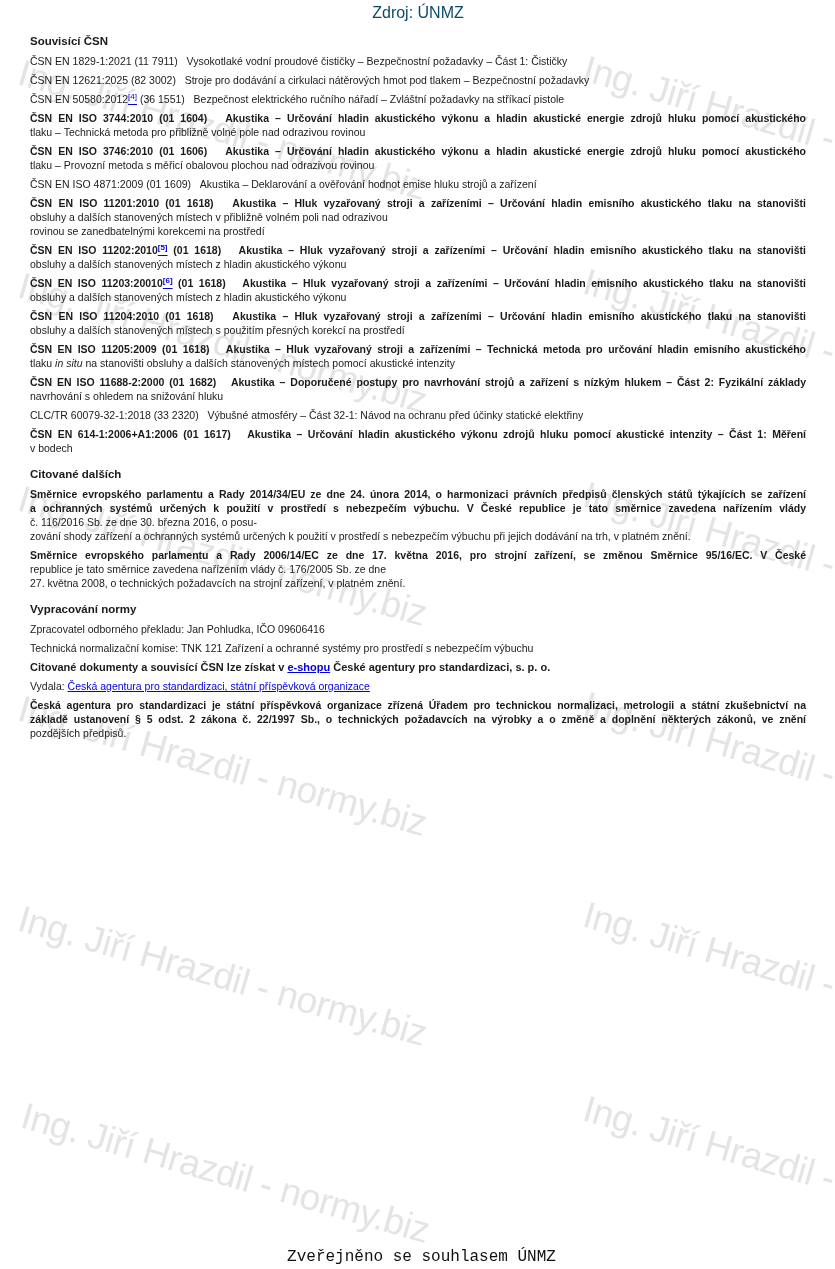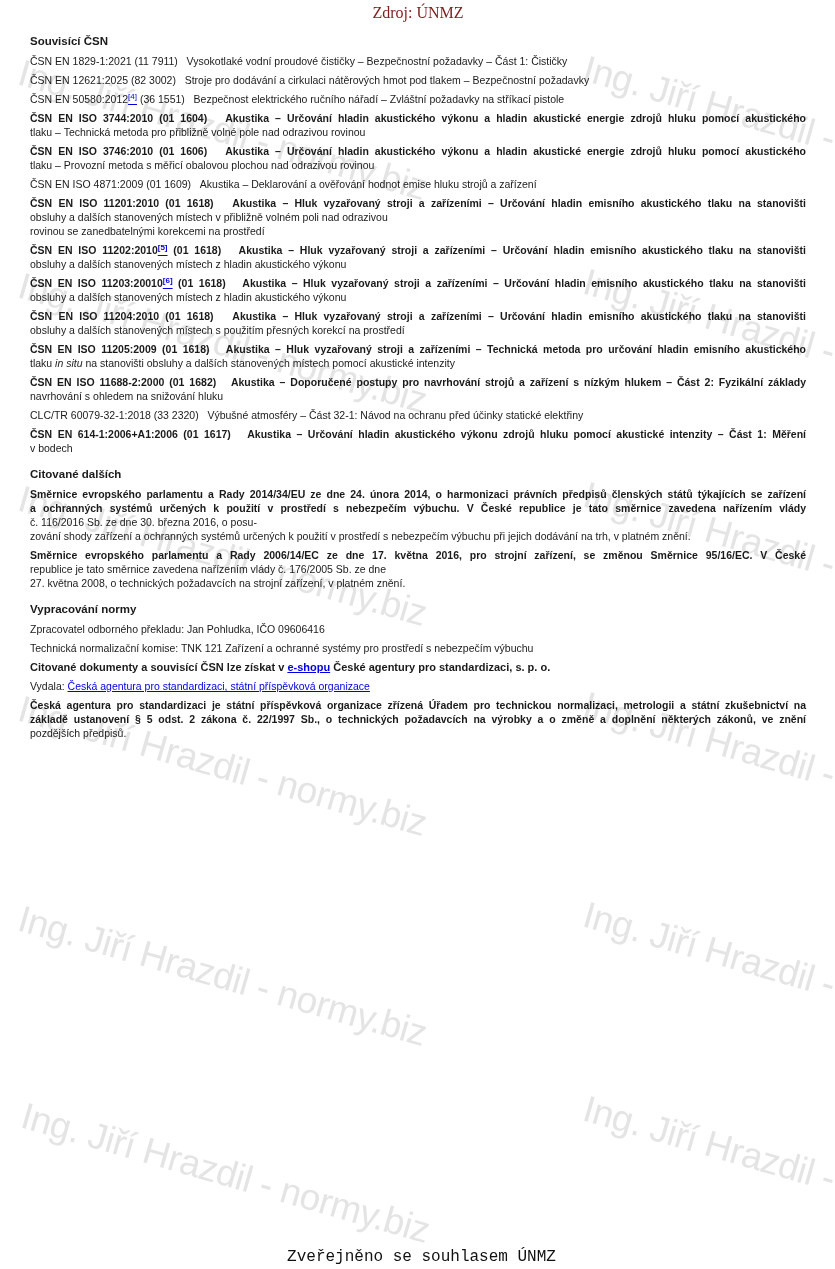--- a/index.html
+++ b/index.html
@@ -26,25 +26,25 @@
     transform-origin: 0 0;
   }
   
   .doc {
     position: relative;
     z-index: 1;
     padding: 4px 29px 0 30px;
   }
   .source-line {
     text-align: center;
-    font-family: Liberation Serif, serif;
+    font-family: Liberation Sans, sans-serif;
     font-size: 16px;
     line-height: 18px;
     margin: 0 0 10px 0;
-    color: #7f1d1d;
+    color: #0c4a6e;
   }
   .heading {
     font-weight: 700;
     font-size: 11.5px;
     line-height: 14px;
     margin: 12px 0 6px 0;
   }
   .heading:first-of-type { margin-top: 0; }
   .para { margin: 0 0 5px 0; }
   .para.bold { font-weight: 700; font-size: 11px; }

